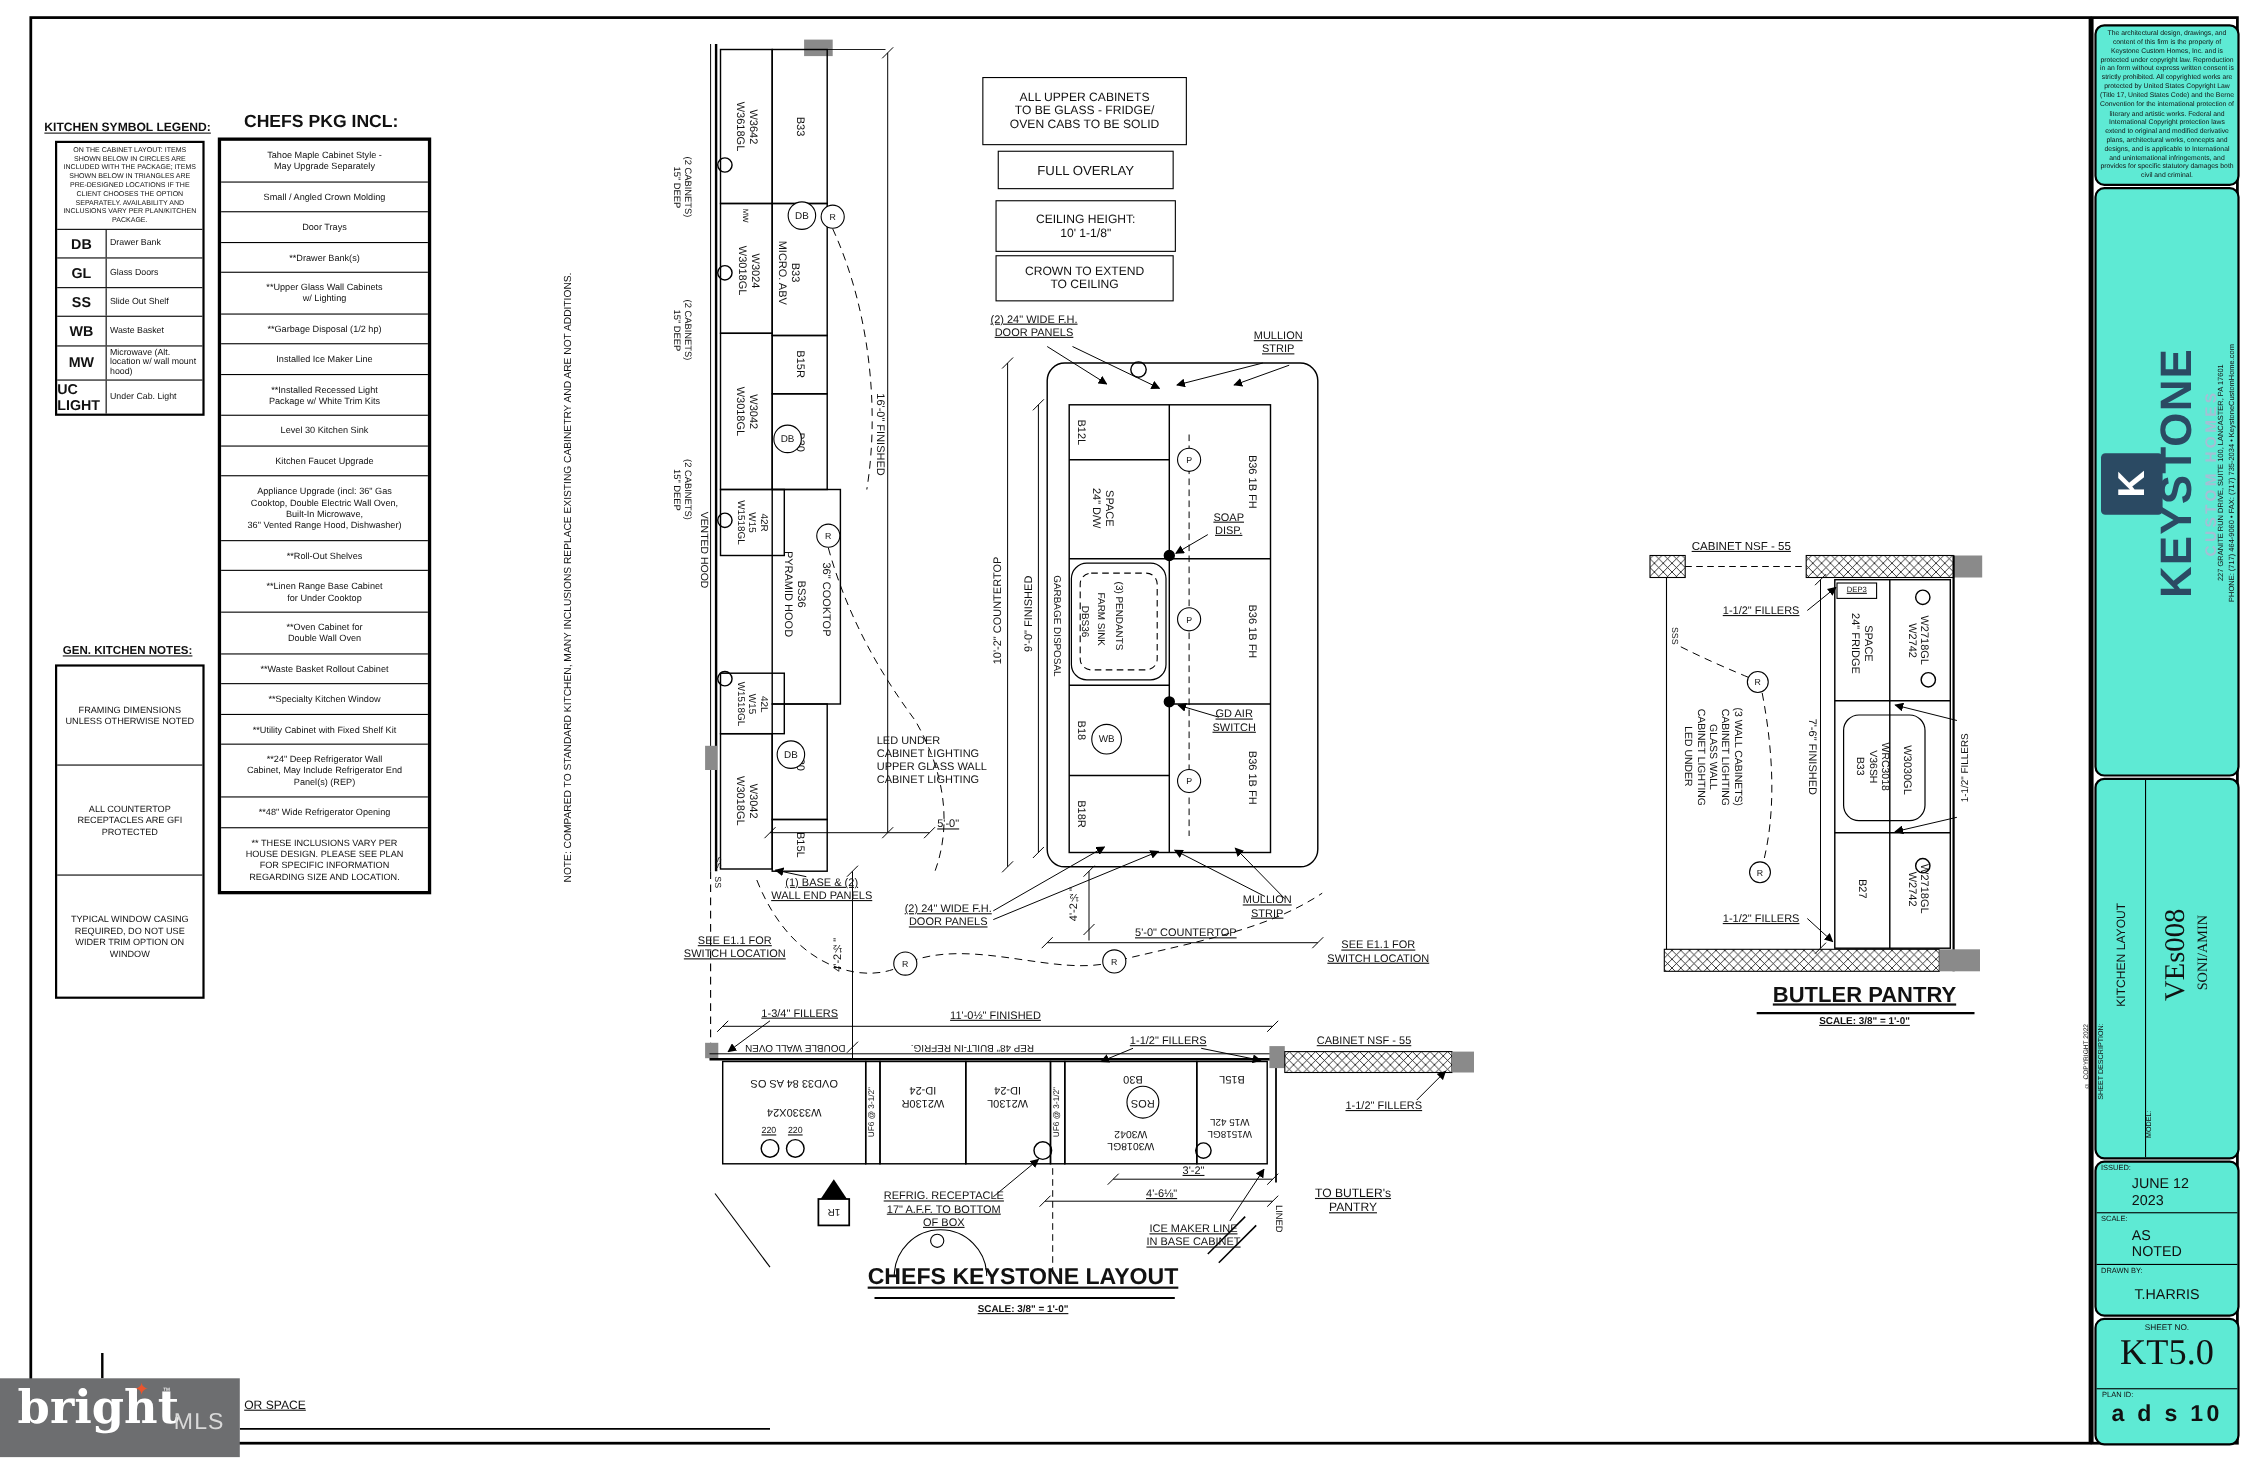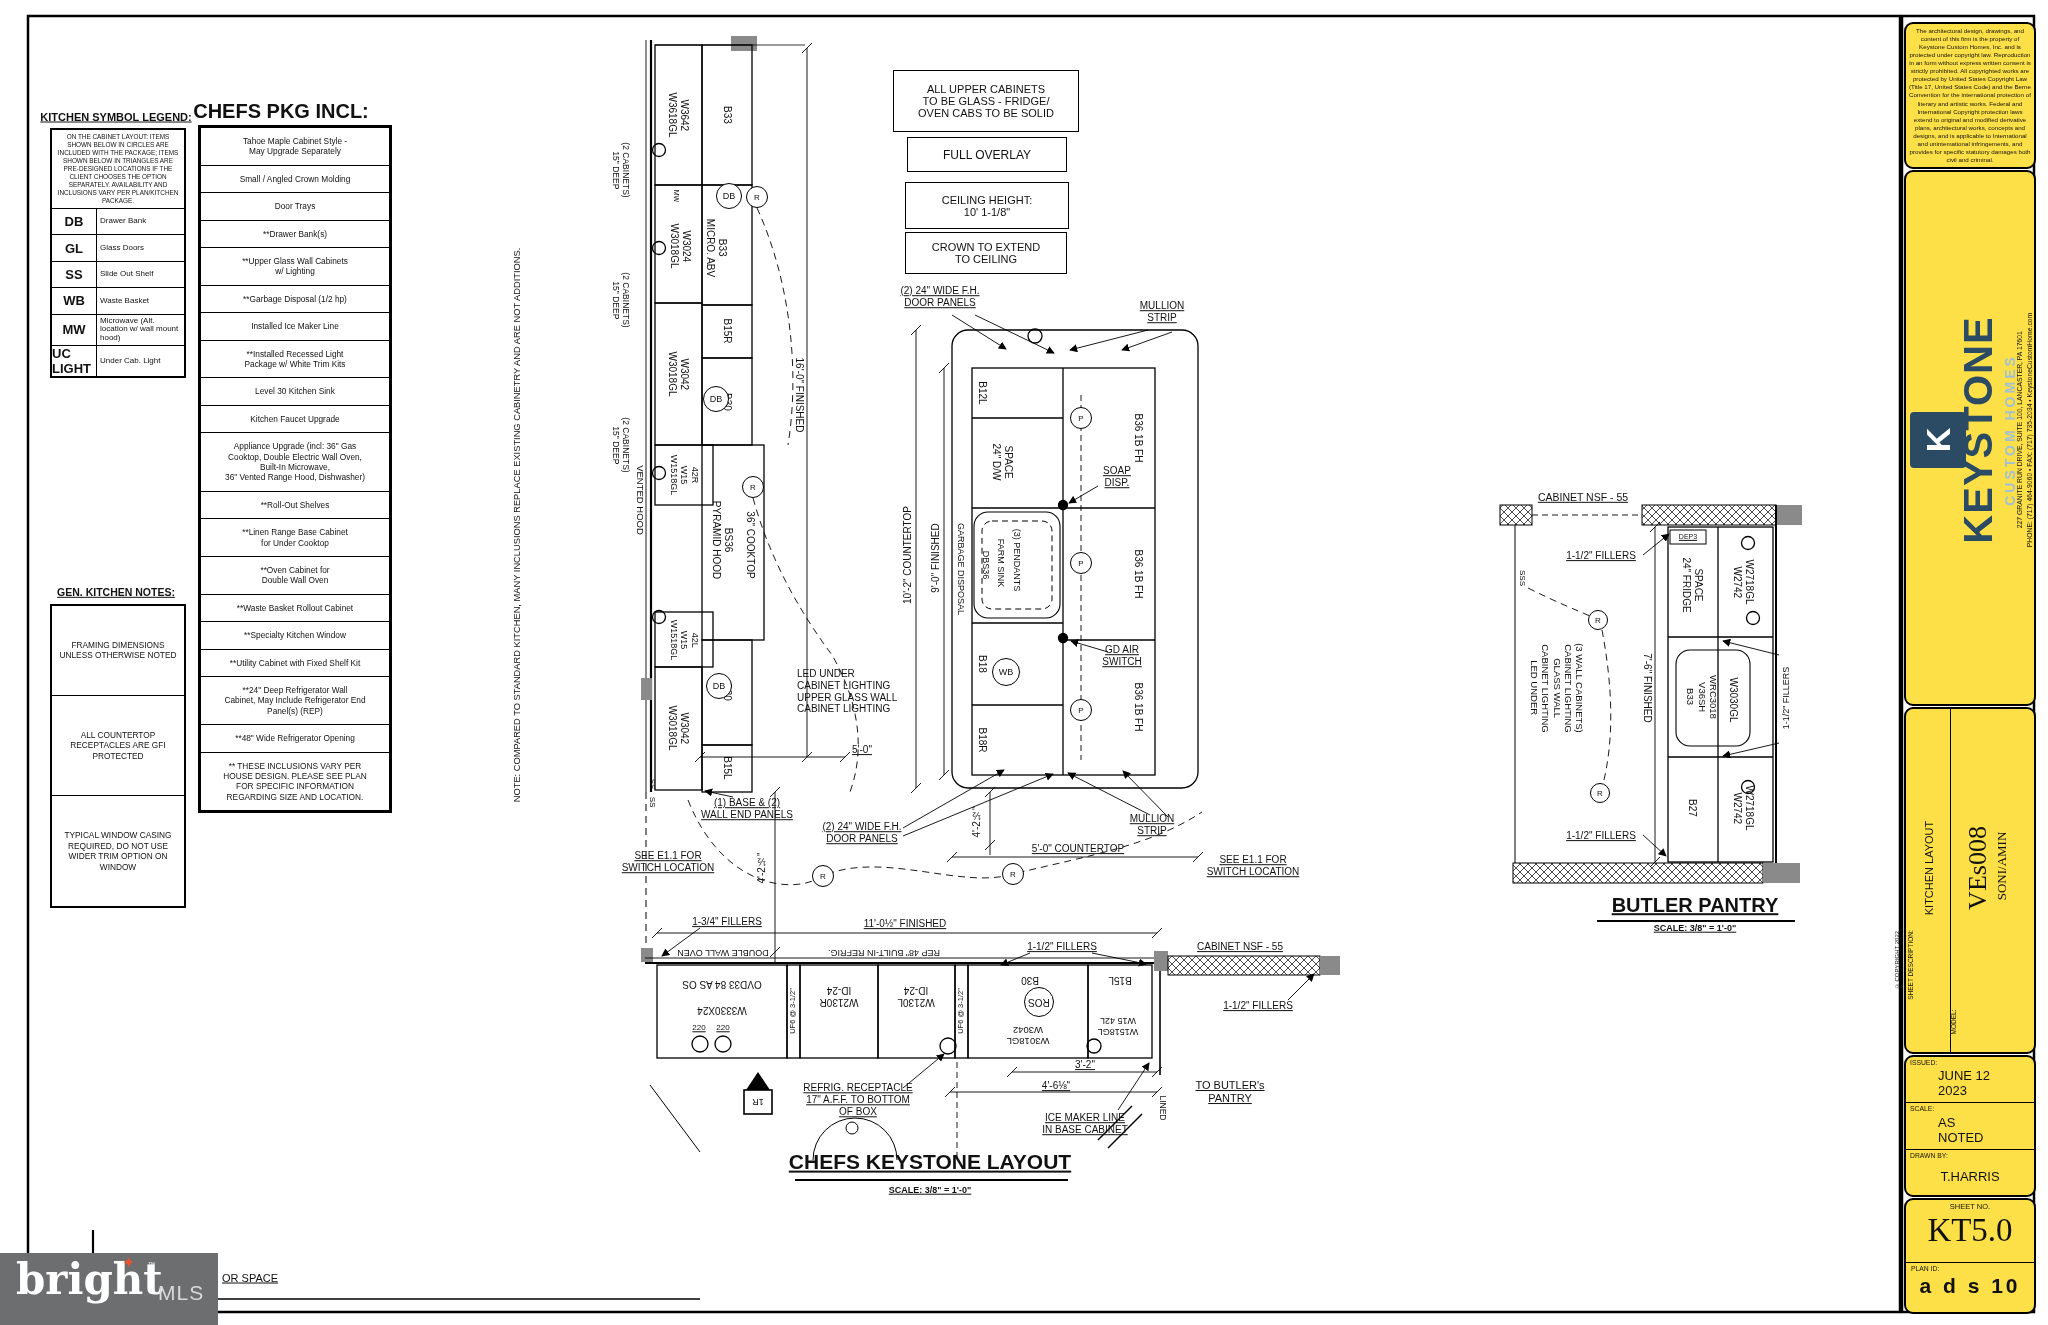--- a/index.html
+++ b/index.html
@@ -19,21 +19,21 @@
         display:flex;align-items:center;justify-content:center;transform:translate(-50%,-50%);}
   .panel-title{position:absolute;transform:translate(-50%,-50%);font-weight:bold;white-space:nowrap;}
   .panel{position:absolute;border:2.6px solid #000;background:#fff;display:flex;flex-direction:column;}
   .panel .row{flex:1 0 auto;border-bottom:1.2px solid #000;display:flex;align-items:center;
         justify-content:center;text-align:center;white-space:pre-line;padding:3px 2px;font-size:8.3px;line-height:1.25;}
   .panel .row:last-child{border-bottom:none;}
   .lgrow{display:flex;}
   .lgrow .sym{width:44px;border-right:1.2px solid #000;display:flex;align-items:center;justify-content:center;
         font-weight:bold;font-size:13px;}
   .lgrow .dsc{flex:1;display:flex;align-items:center;padding:2px 3px;font-size:8px;text-align:left;line-height:1.1;}
-  .tbx{position:absolute;border:2.6px solid #000;border-radius:9px;background:#fde047;}
+  .tbx{position:absolute;border:2.6px solid #000;border-radius:9px;background:#5eead4;}
   .serif{font-family:"Liberation Serif",serif;}
   .dsserif{font-family:"DejaVu Serif",serif;}
 </style>
 </head>
 <body>
 
 <div id="stage">
 
 <svg width="2048" height="1325">
   <defs>
@@ -245,21 +245,21 @@
       </div>
 </div>
 
 <div class="t b" style="left:116px;top:592px;font-size:10.5px">GEN. KITCHEN NOTES:</div>
 <div class="panel" style="left:50px;top:604px;width:132px;height:300px">
       <div class="row">FRAMING DIMENSIONS UNLESS OTHERWISE NOTED</div>
       <div class="row">ALL COUNTERTOP RECEPTACLES ARE GFI PROTECTED</div>
       <div class="row">TYPICAL WINDOW CASING REQUIRED, DO NOT USE WIDER TRIM OPTION ON WINDOW</div>
     </div>
 
-<div class="panel-title" style="left:281px;top:111px;font-size:20px">CHEFS PKG INCL:</div>
+<div class="panel-title" style="left:292px;top:111px;font-size:16px">CHEFS PKG INCL:</div>
 <div class="panel" style="left:198px;top:125px;width:188px;height:682px;border-width:3px">
       <div class="row">Tahoe Maple Cabinet Style -
 May Upgrade Separately</div>
       <div class="row">Small / Angled Crown Molding</div>
       <div class="row">Door Trays</div>
       <div class="row">**Drawer Bank(s)</div>
       <div class="row">**Upper Glass Wall Cabinets
 w/ Lighting</div>
       <div class="row">**Garbage Disposal (1/2 hp)</div>
       <div class="row">Installed Ice Maker Line</div>

